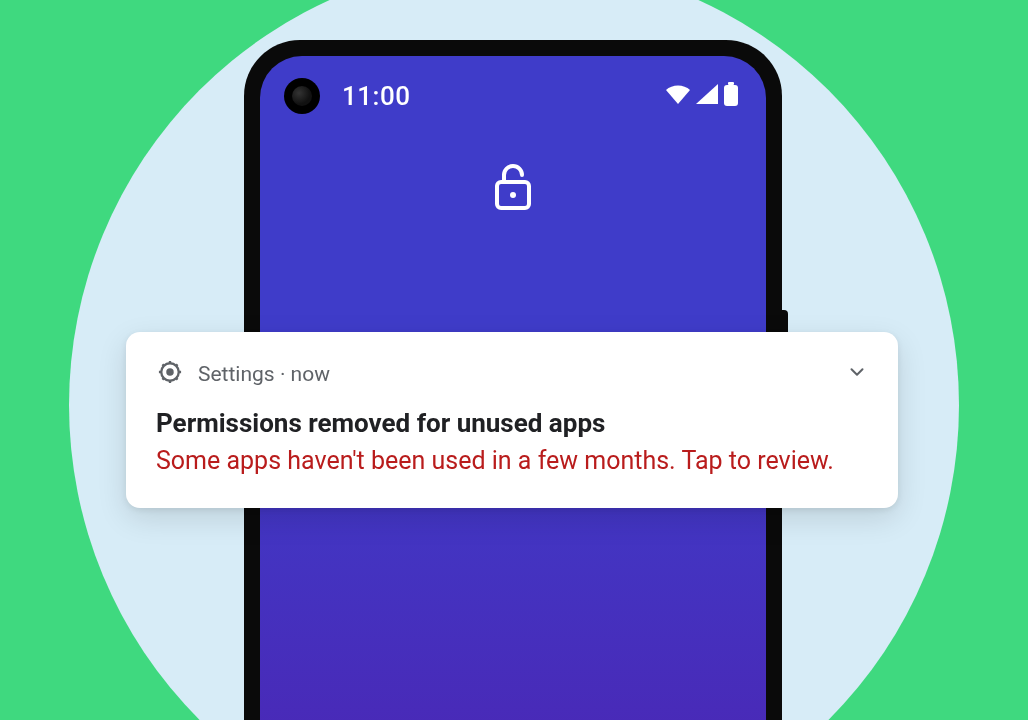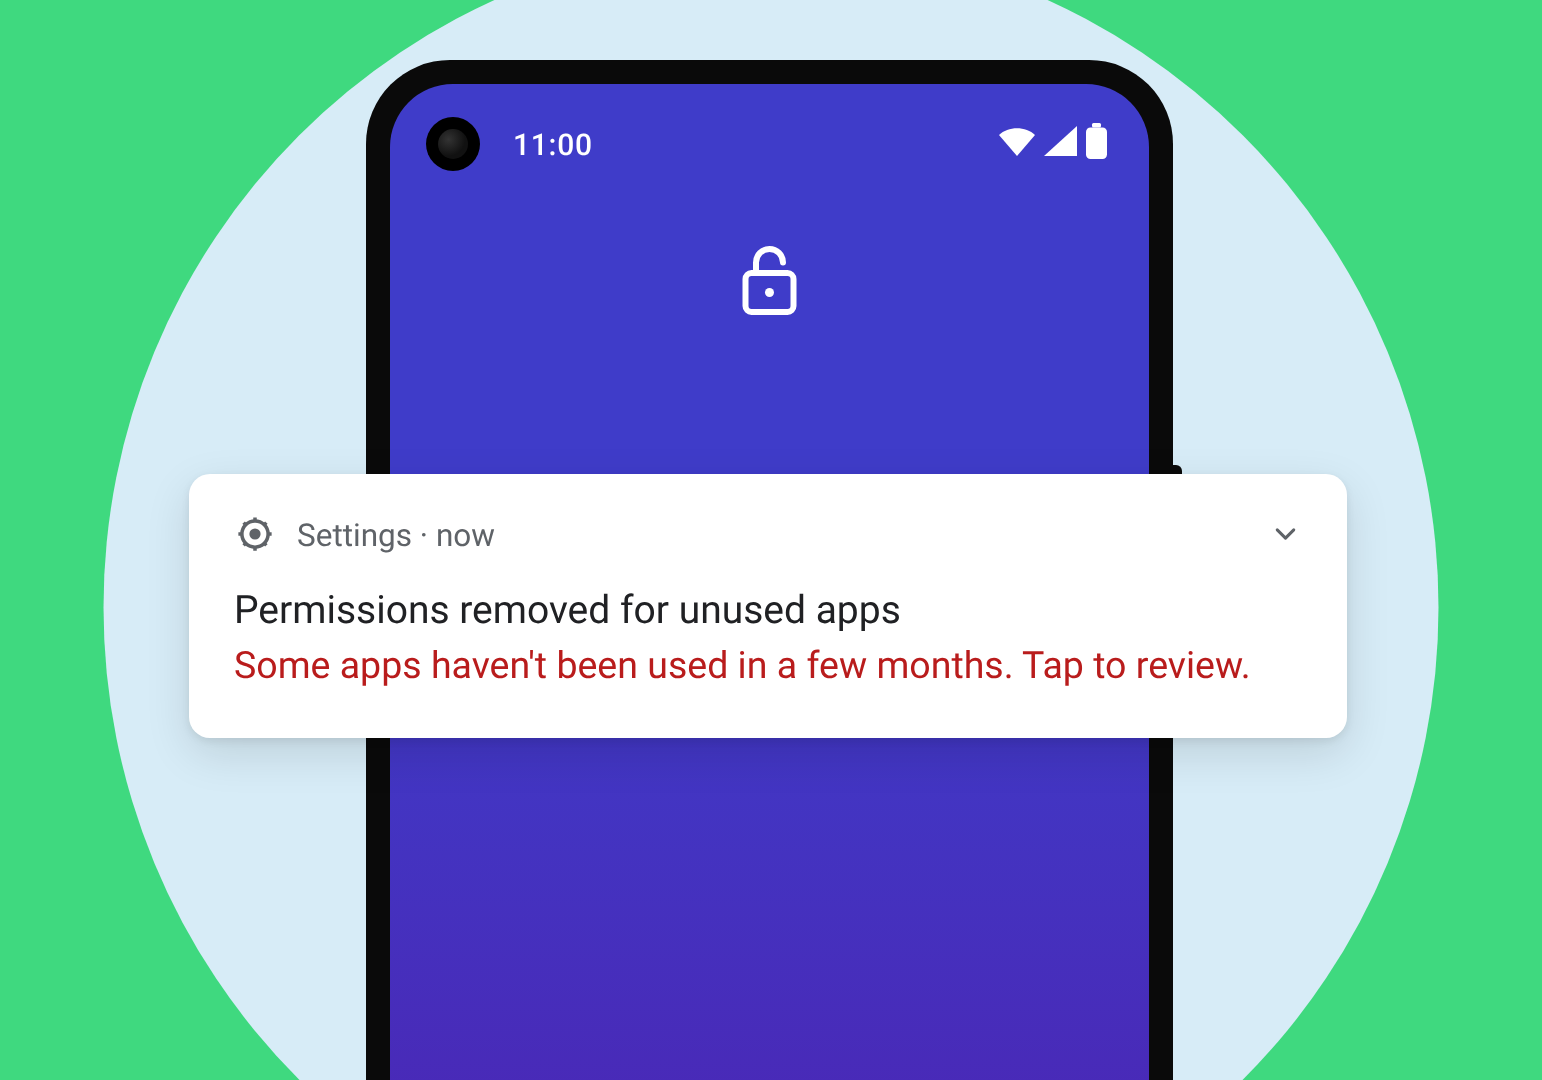--- a/index.html
+++ b/index.html
@@ -67,41 +67,41 @@
     .status-bar {
       position: absolute;
       top: 26px;
       left: 0; right: 0;
       display: flex;
       align-items: center;
       padding: 0 28px 0 82px;
       height: 28px;
     }
     .clock {
-      font-size: 20px;
+      font-size: 26px;
       font-weight: 500;
       letter-spacing: 0.5px;
     }
     .status-right {
       margin-left: auto;
       display: flex;
       align-items: center;
       gap: 6px;
     }
     .lock-wrap {
       position: absolute;
       top: 106px;
       left: 0; right: 0;
       display: flex;
       justify-content: center;
     }
     .notification {
       position: absolute;
       left: 126px;
-      top: 316px;
+      top: 332px;
       width: 772px;
       background: #fff;
       border-radius: 14px;
       box-shadow: 0 2px 6px rgba(0,0,0,0.08), 0 10px 30px rgba(0,0,0,0.12);
       padding: 26px 30px 30px 30px;
       color: #202124;
     }
     .notif-head {
       display: flex;
       align-items: center;
@@ -112,21 +112,21 @@
       font-size: 21px;
       color: #5f6368;
       font-weight: 400;
     }
     .notif-head .chev {
       margin-left: auto;
       color: #5f6368;
     }
     .notif-title {
       font-size: 26px;
-      font-weight: 400;
+      font-weight: 700;
       color: #202124;
       margin-bottom: 6px;
     }
     .notif-body {
       font-size: 25px;
       line-height: 1.35;
       color: #b91c1c;
       font-weight: 400;
     }
   </style>

